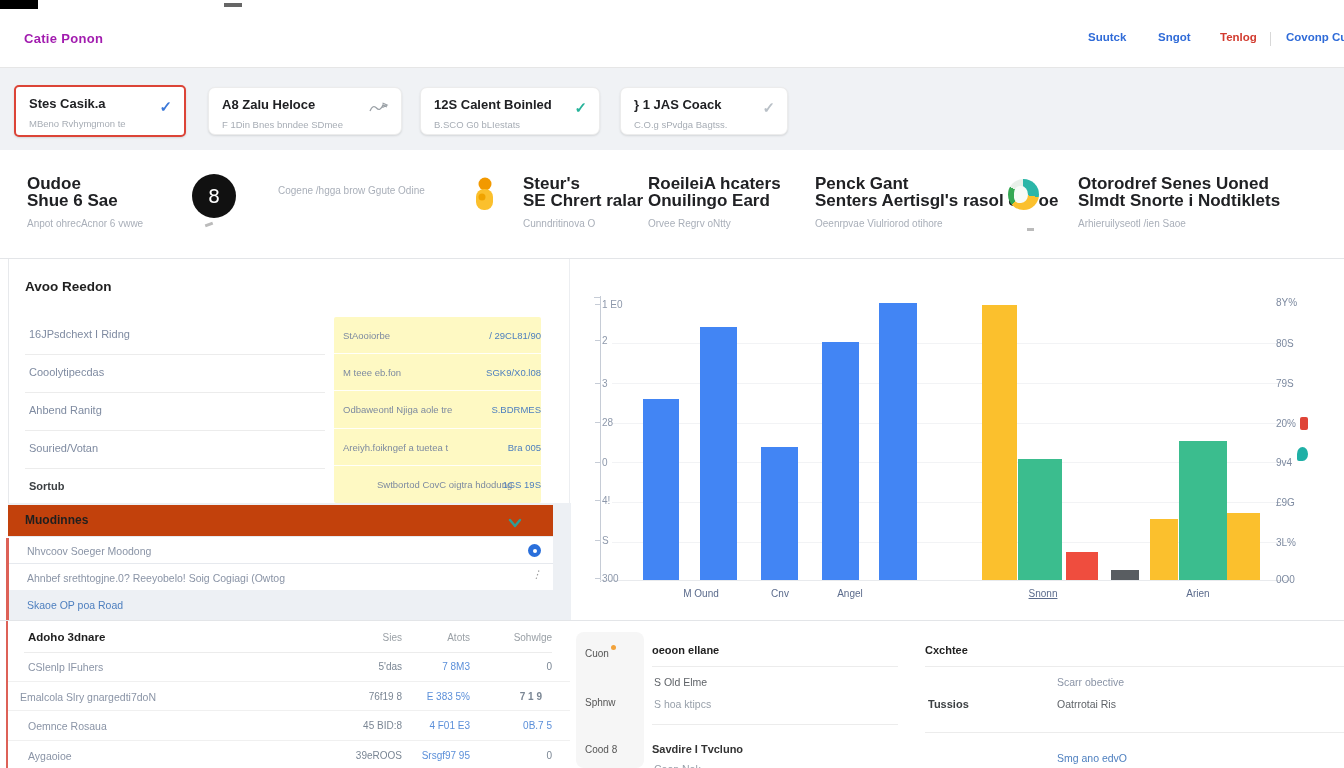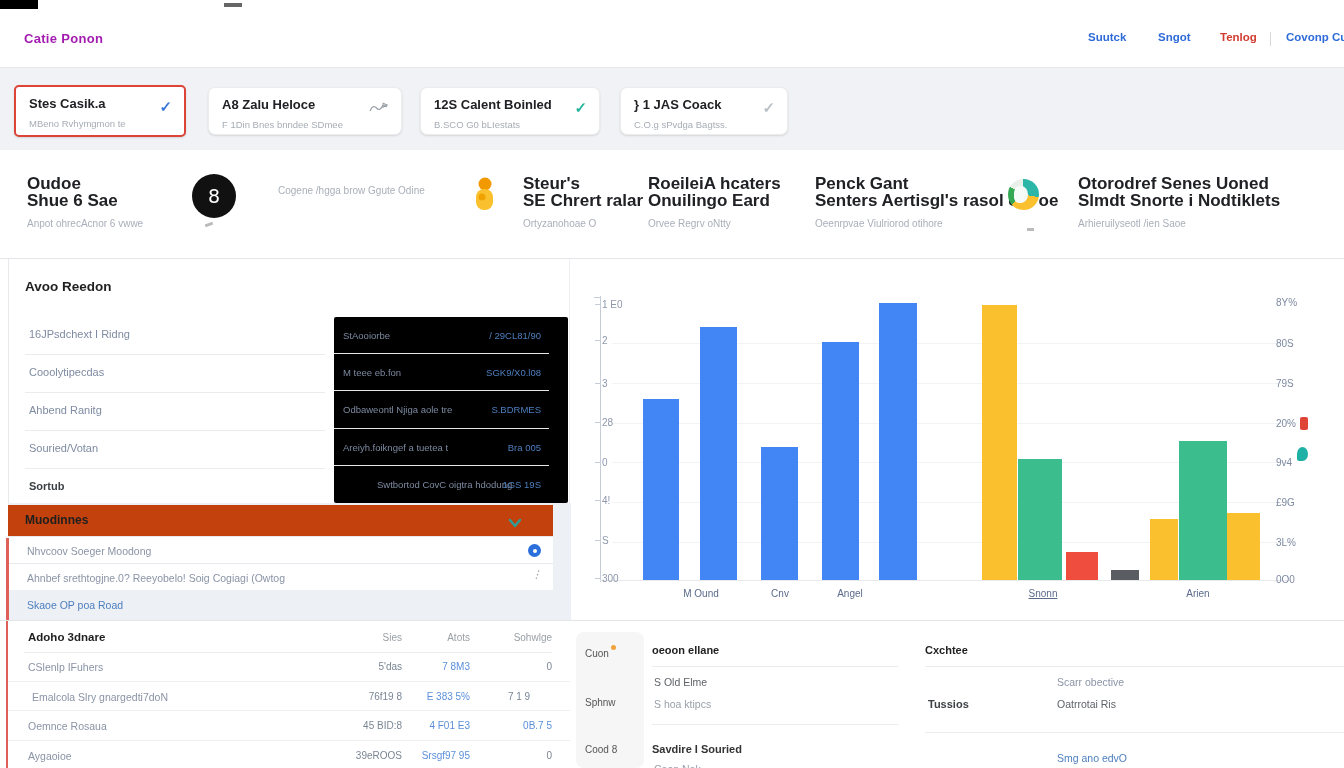--- a/index.html
+++ b/index.html
@@ -75,21 +75,21 @@
   <div id="features" class="abs" style="left:0;top:150px;width:1344px;height:108px;background:#fff;">
       <div style="position: absolute; left: 27px; top: 26px; width: 240px;">
         <div class="feat-t" style="white-space: nowrap;">Oudoe<br>Shue 6 Sae</div>
         <div class="feat-s" style="margin-top: 9px; white-space: nowrap;">Anpot ohrecAcnor 6 vwwe</div>
       </div>
       <div style="position: absolute; left: 278px; top: 26px; width: 240px;">
         <div class="feat-s" style="margin-top: 9px; white-space: nowrap;">Cogene /hgga brow Ggute Odine</div>
       </div>
       <div style="position: absolute; left: 523px; top: 26px; width: 240px;">
         <div class="feat-t" style="white-space: nowrap;">Steur's<br>SE Chrert ralar</div>
-        <div class="feat-s" style="margin-top: 9px; white-space: nowrap;">Ortyzanohoae O</div>
+        <div class="feat-s" style="margin-top: 9px; white-space: nowrap;">Cunndritinova O</div>
       </div>
       <div style="position: absolute; left: 648px; top: 26px; width: 240px;">
         <div class="feat-t" style="white-space: nowrap;">RoeileiA hcaters<br>Onuilingo Eard</div>
         <div class="feat-s" style="margin-top: 9px; white-space: nowrap;">Orvee Regrv oNtty</div>
       </div>
       <div style="position: absolute; left: 815px; top: 26px; width: 240px;">
         <div class="feat-t" style="white-space: nowrap;">Penck Gant<br>Senters Aertisgl's rasol ent oe</div>
         <div class="feat-s" style="margin-top: 9px; white-space: nowrap;">Oeenrpvae Viulriorod otihore</div>
       </div>
       <div style="position: absolute; left: 1078px; top: 26px; width: 240px;">
@@ -116,21 +116,21 @@
         <div class="li-row" style="position: absolute; left: 20px; top: 12px; white-space: nowrap; color: rgb(127, 139, 161); font-weight: 400;">16JPsdchext I Ridng</div>
         <div class="sep" style="position: absolute; left: 16px; top: 38px; width: 300px;"></div>
         <div class="li-row" style="position: absolute; left: 20px; top: 50px; white-space: nowrap; color: rgb(127, 139, 161); font-weight: 400;">Cooolytipecdas</div>
         <div class="sep" style="position: absolute; left: 16px; top: 76px; width: 300px;"></div>
         <div class="li-row" style="position: absolute; left: 20px; top: 88px; white-space: nowrap; color: rgb(127, 139, 161); font-weight: 400;">Ahbend Ranitg</div>
         <div class="sep" style="position: absolute; left: 16px; top: 114px; width: 300px;"></div>
         <div class="li-row" style="position: absolute; left: 20px; top: 126px; white-space: nowrap; color: rgb(127, 139, 161); font-weight: 400;">Souried/Votan</div>
         <div class="sep" style="position: absolute; left: 16px; top: 152px; width: 300px;"></div>
         <div class="li-row" style="position: absolute; left: 20px; top: 164px; white-space: nowrap; color: rgb(60, 64, 67); font-weight: 600;">Sortub</div>
       </div>
-    <div id="kv-box" class="abs" style="left:325px;top:58px;width:234px;height:186px;background:#000000;border-radius:2px;">
+    <div id="kv-box" class="abs" style="left:325px;top:58px;width:207px;height:186px;background:#fef9c3;border-radius:2px;">
         <div style="position: absolute; left: 0px; top: 0px; width: 215px; height: 37.2px; border-bottom: 1px solid rgba(255, 255, 255, 0.9);">
           <div class="kv-label" style="position: absolute; left: 9px; top: 13px; white-space: nowrap;">StAooiorbe</div>
           <div class="kv-value" style="position: absolute; right: 8px; top: 13px; white-space: nowrap;">/ 29CL81/90</div>
         </div>
         <div style="position: absolute; left: 0px; top: 37.2px; width: 215px; height: 37.2px; border-bottom: 1px solid rgba(255, 255, 255, 0.9);">
           <div class="kv-label" style="position: absolute; left: 9px; top: 13px; white-space: nowrap;">M teee eb.fon</div>
           <div class="kv-value" style="position: absolute; right: 8px; top: 13px; white-space: nowrap;">SGK9/X0.l08</div>
         </div>
         <div style="position: absolute; left: 0px; top: 74.4px; width: 215px; height: 37.2px; border-bottom: 1px solid rgba(255, 255, 255, 0.9);">
           <div class="kv-label" style="position: absolute; left: 9px; top: 13px; white-space: nowrap;">Odbaweontl Njiga aole tre</div>
@@ -181,24 +181,24 @@
     <div class="abs tbl-head" style="left:478px;top:11px;width:66px;text-align:right;">Sohwlge</div>
     <div class="abs sep" style="left:16px;top:31px;width:528px;"></div>
     <div id="table-rows" class="abs" style="left:0;top:31px;width:562px;height:116px;">
         <div style="position: absolute; left: 0px; top: 0px; width: 562px; height: 29.5px; border-bottom: 1px solid rgb(240, 240, 240);">
           <div class="tbl-name" style="position: absolute; left: 20px; top: 9px; white-space: nowrap;">CSlenlp IFuhers</div>
           <div class="tbl-num" style="position: absolute; left: 330px; top: 9px; width: 64px; text-align: right;">5'das</div>
           <div class="tbl-num blue" style="position: absolute; left: 400px; top: 9px; width: 62px; text-align: right;">7 8M3</div>
           <div class="tbl-num" style="position: absolute; left: 478px; top: 9px; width: 66px; text-align: right;">0</div>
         </div>
         <div style="position: absolute; left: 0px; top: 29.5px; width: 562px; height: 29.5px; border-bottom: 1px solid rgb(240, 240, 240);">
-          <div class="tbl-name" style="position: absolute; left: 24px; top: 9px; white-space: nowrap;">Emalcola Slry gnargedti7doN</div>
+          <div class="tbl-name" style="position: absolute; left: 12px; top: 9px; white-space: nowrap;">Emalcola Slry gnargedti7doN</div>
           <div class="tbl-num" style="position: absolute; left: 330px; top: 9px; width: 64px; text-align: right;">76f19 8</div>
           <div class="tbl-num blue" style="position: absolute; left: 400px; top: 9px; width: 62px; text-align: right;">E 383 5%</div>
-          <div class="tbl-num" style="position: absolute; left: 478px; top: 9px; width: 66px; text-align: center;">7 1 9</div>
+          <div class="tbl-num" style="position: absolute; left: 468px; top: 9px; width: 66px; text-align: right; font-weight: bold;">7 1 9</div>
         </div>
         <div style="position: absolute; left: 0px; top: 59px; width: 562px; height: 29.5px; border-bottom: 1px solid rgb(240, 240, 240);">
           <div class="tbl-name" style="position: absolute; left: 20px; top: 9px; white-space: nowrap;">Oemnce Rosaua</div>
           <div class="tbl-num" style="position: absolute; left: 330px; top: 9px; width: 64px; text-align: right;">45 BID:8</div>
           <div class="tbl-num blue" style="position: absolute; left: 400px; top: 9px; width: 62px; text-align: right;">4 F01 E3</div>
           <div class="tbl-num blue" style="position: absolute; left: 478px; top: 9px; width: 66px; text-align: right;">0B.7 5</div>
         </div>
         <div style="position: absolute; left: 0px; top: 88.5px; width: 562px; height: 29.5px; border-bottom: none;">
           <div class="tbl-name" style="position: absolute; left: 20px; top: 9px; white-space: nowrap;">Aygaoioe</div>
           <div class="tbl-num" style="position: absolute; left: 330px; top: 9px; width: 64px; text-align: right;">39eROOS</div>
@@ -270,21 +270,21 @@
         <div style="position: absolute; left: 9px; top: 65px; font-size: 10px; color: rgb(85, 85, 85);">Sphnw</div>
         <div style="position: absolute; left: 9px; top: 112px; font-size: 10px; color: rgb(85, 85, 85);">Cood 8</div>
       </div>
   </div>
   <div class="abs" style="left:652px;top:632px;width:250px;height:136px;">
     <div class="abs" style="left:0;top:12px;font-size:11px;font-weight:700;color:#1f1f1f;">oeoon ellane</div>
     <div class="abs sep" style="left:0;top:34px;width:246px;"></div>
     <div class="abs" style="left:2px;top:44px;font-size:10.5px;color:#5f6368;">S Old Elme</div>
     <div class="abs" style="left:2px;top:66px;font-size:10.5px;color:#98a0aa;">S hoa ktipcs</div>
     <div class="abs sep" style="left:0;top:92px;width:246px;"></div>
-    <div class="abs" style="left:0;top:111px;font-size:11px;font-weight:600;color:#333;">Savdire I Souried</div>
+    <div class="abs" style="left:0;top:111px;font-size:11px;font-weight:600;color:#333;">Savdire I Tvcluno</div>
     <div class="abs" style="left:2px;top:131px;font-size:10.5px;color:#98a0aa;">Ceon Nek</div>
   </div>
 
   <div class="abs" style="left:925px;top:632px;width:419px;height:136px;">
     <div class="abs" style="left:0;top:12px;font-size:11px;font-weight:700;color:#1f1f1f;">Cxchtee</div>
     <div class="abs sep" style="left:0;top:34px;width:419px;"></div>
     <div class="abs" style="left:132px;top:44px;font-size:10.5px;color:#8a94a6;">Scarr obective</div>
     <div class="abs" style="left:3px;top:66px;font-size:11px;font-weight:600;color:#3c4043;">Tussios</div>
     <div class="abs" style="left:132px;top:66px;font-size:10.5px;color:#5f6368;">Oatrrotai Ris</div>
     <div class="abs sep" style="left:0;top:100px;width:419px;"></div>

